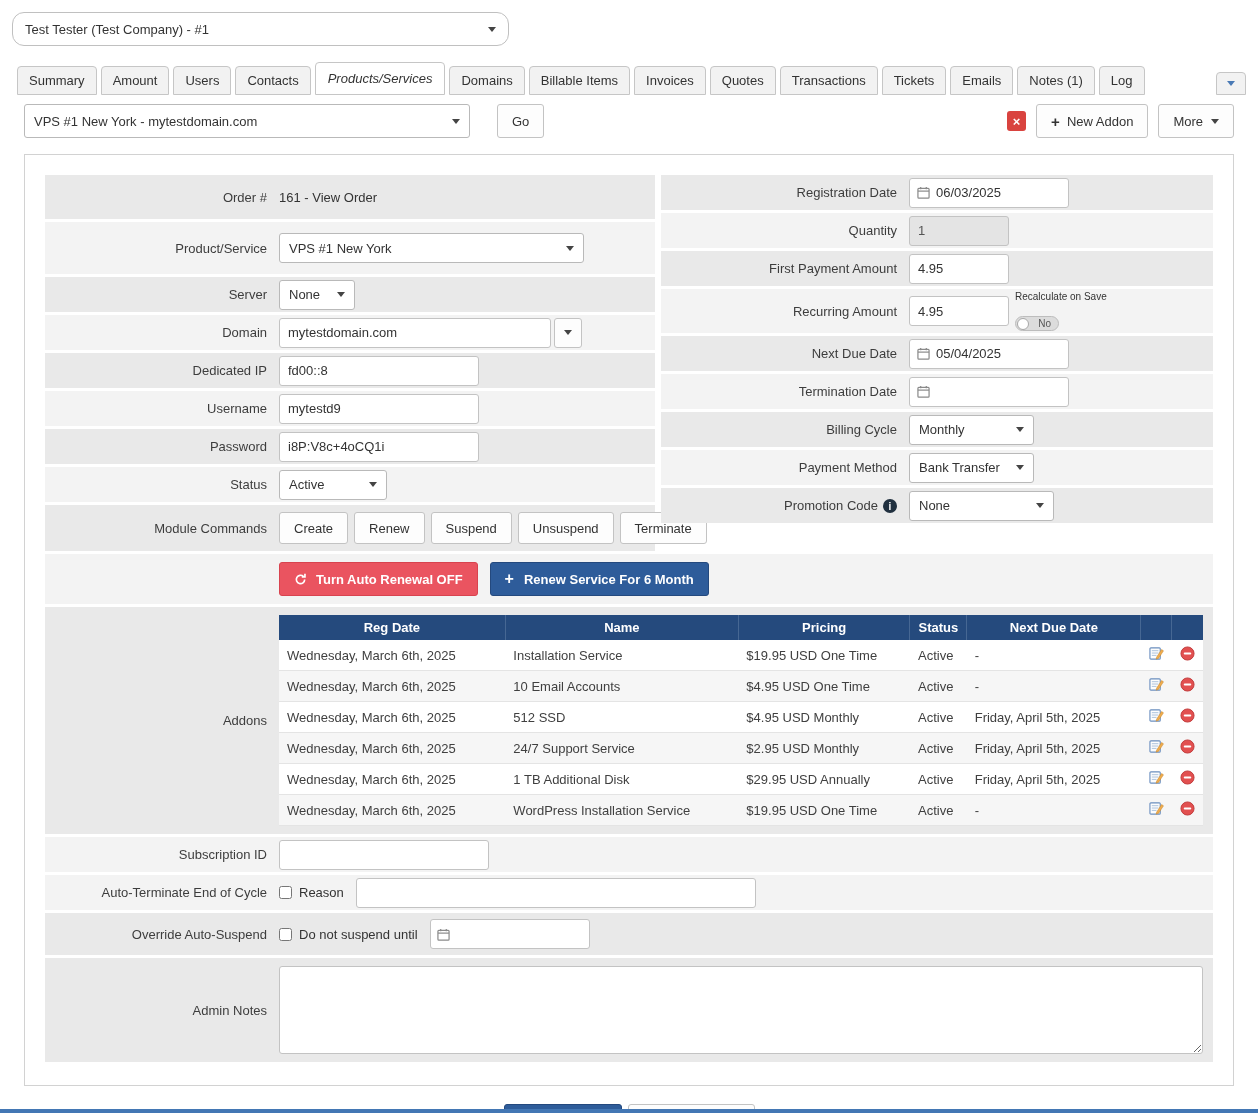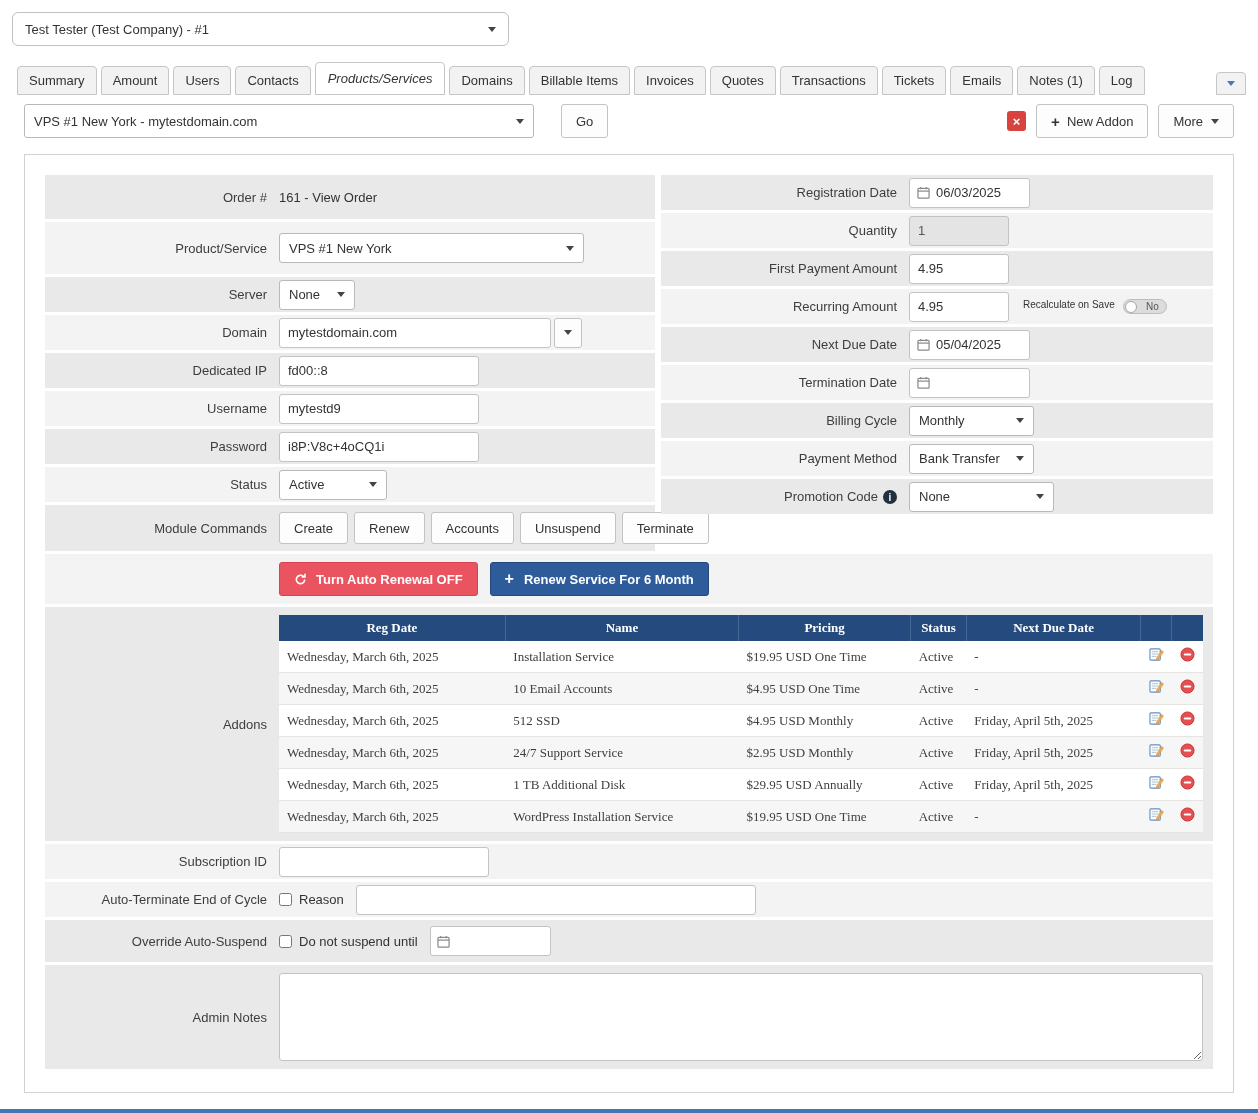--- a/index.html
+++ b/index.html
@@ -8,34 +8,34 @@
 
   
   .caret { display:inline-block; width:0; height:0; border-left:4px solid transparent; border-right:4px solid transparent; border-top:5px solid #444; margin-left:8px; }
   .caret.blue { border-top-color:#4a7ab5; margin:0; }
   .select { display:inline-flex; align-items:center; justify-content:space-between; background:#fff; border:1px solid #b9b9b9; border-radius:3px; height:30px; padding:0 9px; cursor:default; white-space:nowrap; }
   .tinput { height:30px; border:1px solid #c3c3c3; border-radius:3px; padding:0 8px; font-family:"Liberation Sans", sans-serif; font-size:13px; color:#333; background:#fff; }
   .tinput.dis { background:#e4e4e4; color:#555; }
   .btn { display:inline-flex; align-items:center; justify-content:center; height:34px; padding:0 14px; background:#fdfdfd; border:1px solid #c3c3c3; border-radius:3px; font-family:"Liberation Sans", sans-serif; font-size:13px; color:#333; cursor:pointer; white-space:nowrap; }
   .btn-primary { background:#2e5c9a; border-color:#24497e; color:#fff; font-weight:bold; }
   .btn-danger { background:#ea5460; border-color:#d8434f; color:#fff; font-weight:bold; }
-  .w76{width:76px} .w100{width:100px} .w108{width:108px} .w125{width:125px} .w135{width:121px} .w145{width:145px} .w200{width:200px} .w210{width:210px} .w272{width:272px} .w305{width:305px} .w400{width:400px}
-
-  
-  .client-select { margin:12px 0 0 12px; width:497px; height:34px; border:1px solid #c0c0c0; border-radius:6px; background:#fff; display:flex; align-items:center; justify-content:space-between; padding:0 12px; }
+  .w76{width:76px} .w100{width:100px} .w108{width:108px} .w125{width:125px} .w135{width:160px} .w145{width:145px} .w200{width:200px} .w210{width:210px} .w272{width:272px} .w305{width:305px} .w400{width:400px}
+
+  
+  .client-select { margin:12px 0 0 12px; width:497px; height:34px; border:1px solid #c0c0c0; border-radius:12px; background:#fff; display:flex; align-items:center; justify-content:space-between; padding:0 12px; }
 
   
   .tabs { display:flex; align-items:flex-end; margin:16px 12px 0 17px; gap:4px; }
   .tab { background:#f2f2f2; border:1px solid #c6c6c6; border-radius:4px 4px 0 0; padding:6px 11px; color:#333; cursor:pointer; white-space:nowrap; }
   .tab.active { background:#fff; padding:8px 12px;font-style:italic; }
   .tab.tab-caret { margin-left:auto; padding:8px 10px; display:flex; align-items:center; }
 
   
   .toolbar { display:flex; align-items:center; margin:9px 24px 0 24px; }
-  .service-select { width:510px; height:34px; }
+  .service-select { width:446px; height:34px; }
   .go-btn { margin-left:27px; }
   .toolbar-right { margin-left:auto; display:flex; align-items:center; gap:10px; }
   .delete-icon { width:19px; height:20px; background:#d9433f; border-radius:3px; display:inline-flex; align-items:center; justify-content:center; color:#fff; font-weight:bold; font-size:13px; cursor:pointer; }
   .delete-icon::after { content:"×"; }
   .plus { margin-right:7px; font-weight:bold; font-size:15px; }
   .plus::before { content:"+"; }
   .plus.white { color:#fff; font-size:16px; }
 
   
   .panel { margin:16px 24px 0 24px; width:1210px; background:#fff; border:1px solid #d2d2d2; padding:20px; }
@@ -51,35 +51,35 @@
   .frow .fld { flex:1; display:flex; align-items:center; padding-right:10px; }
   .cmd-group { display:flex; gap:6px; }
   .cmd-btn { height:32px; }
 
   
   .date-field { display:flex; align-items:center; background:#fff; border:1px solid #c3c3c3; border-radius:3px; height:30px; }
   .cal-ic { display:inline-flex; align-items:center; justify-content:center; width:26px; flex-shrink:0; }
   .date-text { border:none; outline:none; flex:1; width:0; height:26px; font-family:"Liberation Sans", sans-serif; font-size:13px; color:#333; background:transparent; }
 
   
-  .recalc { margin-left:14px; display:flex; flex-direction:row; gap:8px; }
+  .recalc { margin-left:6px; display:flex; flex-direction:column; gap:14px; }
   .recalc-label { font-size:10px; color:#333; }
   .toggle { position:relative; width:44px; height:15px; background:#dcdcdc; border:1px solid #bdbdbd; border-radius:8px; display:flex; align-items:center; justify-content:flex-end; padding-right:7px; font-size:10px; color:#555; cursor:pointer; }
   .toggle .knob { position:absolute; left:1px; top:0.5px; width:12px; height:12px; background:#fff; border:1px solid #a8a8a8; border-radius:50%; }
 
   .info-ic { display:inline-flex; align-items:center; justify-content:center; width:14px; height:14px; margin-left:5px; border-radius:50%; background:#20303f; color:#fff; font-size:10px; font-weight:bold; vertical-align:middle; }
   .info-ic::after { content:"i"; }
 
   
   .big-actions { display:flex; gap:12px; }
   .refresh-ic { display:inline-flex; margin-right:9px; }
 
   
   .addons-wrap { flex:1; margin-right:10px; padding:6px 0; }
-  table.addons { width:100%; border-collapse:collapse; background:#fff;font-family:Liberation Serif, serif; }
+  table.addons { width:100%; border-collapse:collapse; background:#fff; }
   table.addons th { background:#254a7d; color:#fff; font-weight:bold; padding:5px 8px; text-align:center; border-right:1px solid #466793; font-size:13px; }
   table.addons th:last-child { border-right:none; }
   table.addons td { padding:6px 8px; border-bottom:1px solid #e4e4e4; color:#404040; text-align:left; }
   table.addons tr:nth-child(even) td { background:#f6f6f6; }
   .col-reg{width:240px} .col-name{width:248px} .col-price{width:182px} .col-status{width:56px} .col-due{width:186px} .col-ic{width:24px}
   td.icon-cell { padding:3px 2px; text-align:center; }
   .row-ic { display:inline-flex; cursor:pointer; }
 
   
   .chk { width:13px; height:13px; margin-right:7px; }
@@ -202,21 +202,21 @@
               <span>Active</span>
               <span class="caret"></span>
             </div>
           </div>
         </div>
         <div class="frow r-dark h46">
           <div class="lbl">Module Commands</div>
           <div class="fld cmd-group">
             <button class="btn cmd-btn">Create</button>
             <button class="btn cmd-btn">Renew</button>
-            <button class="btn cmd-btn">Accounts</button>
+            <button class="btn cmd-btn">Suspend</button>
             <button class="btn cmd-btn">Unsuspend</button>
             <button class="btn cmd-btn">Terminate</button>
           </div>
         </div>
       </div>
 
       <div class="col-right">
         <div class="frow r-dark">
           <div class="lbl">Registration Date</div>
           <div class="fld">

